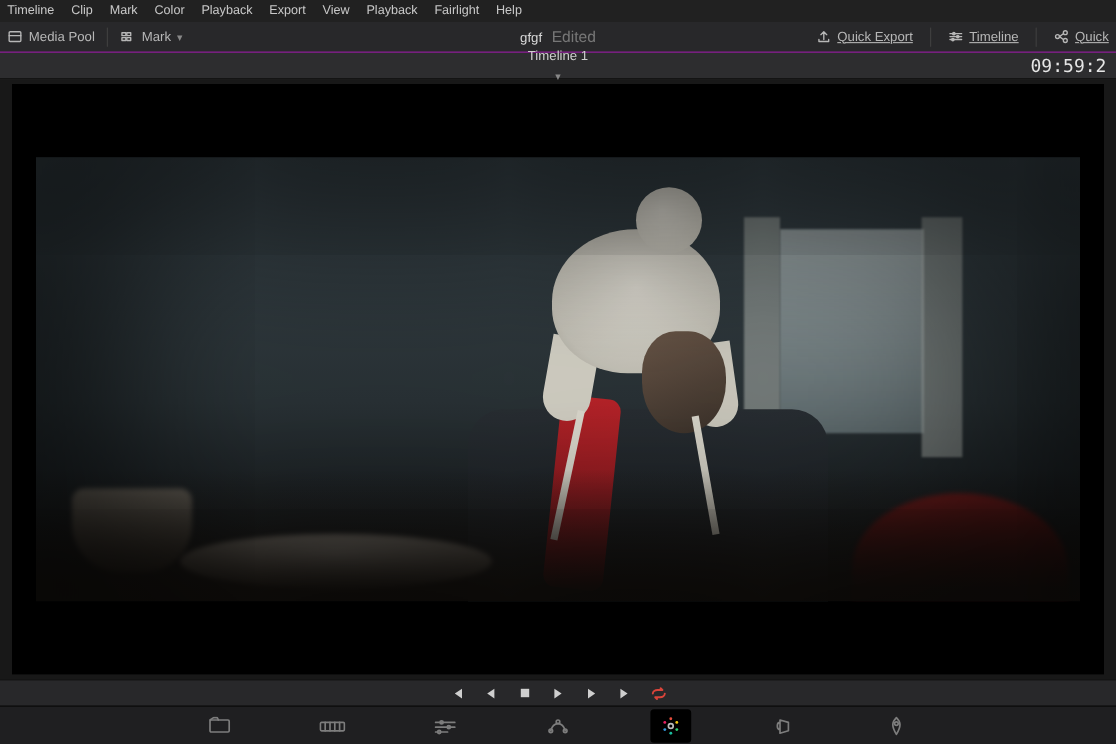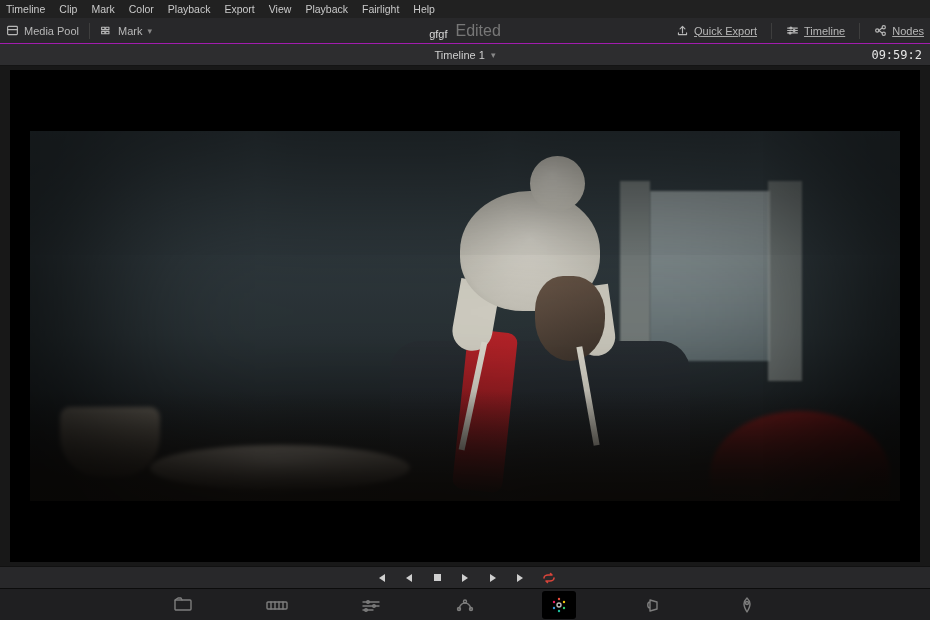--- a/index.html
+++ b/index.html
@@ -8,29 +8,29 @@
   
   .menubar { height: 18px; display: flex; align-items: center; padding: 0 6px; background: #212121; gap: 14px; font-size: 10.5px; color: #c9c9c9; }
   .menubar span { cursor: default; }
 
   
   .topbar { height: 26px; background: #28282a; display: flex; align-items: center; justify-content: space-between; padding: 0 6px; border-bottom: 1px solid #a21caf; font-size: 11px; }
   .topbar-left { display: flex; align-items: center; gap: 10px; }
   .tb-item { display: flex; align-items: center; gap: 5px; color: #b7b7b7; }
   .topbar-center { position: absolute; left: 50%; transform: translateX(-50%); display: flex; align-items: flex-end; gap: 8px; }
   .proj-title { color: #d8d8d8; font-weight: 500; }
-  .proj-status { color: #777; font-size: 16px; }
+  .proj-status { color: #777; font-size: 13px; }
   .topbar-right { display: flex; align-items: center; gap: 14px; text-decoration: underline; }
   .vdiv { width: 1px; height: 16px; background: #3e3e3e; }
 
   
   .timeline-strip { height: 22px; background: #2d2d2f; display: flex; align-items: center; justify-content: center; position: relative; border-bottom: 1px solid #141414; }
-  .timeline-name { display: flex; align-items: center; gap: 6px; color: #cfcfcf; font-size: 11px; }
+  .timeline-name { display: flex; align-items: center; gap: 6px; color: #cfcfcf; font-size: 11px; flex-direction: column; }
   .chev { font-size: 9px; color: #888; }
-  .timecode { position: absolute; right: 8px; color: #e6e6e6; font-size: 12px; font-family: "Menlo", "Consolas", monospace; }
+  .timecode { position: absolute; right: 8px; color: #e6e6e6; font-size: 15px; font-family: "Menlo", "Consolas", monospace; }
 
   
   .viewer-wrap { height: 500px; background: #181818; display: flex; align-items: center; justify-content: center; }
   .viewer { width: 910px; height: 492px; background: #000; display: flex; align-items: center; justify-content: center; }
   .frame { width: 870px; height: 370px; position: relative; overflow: hidden; }
   
   .frame .bg { position: absolute; inset: 0; background:
       linear-gradient(180deg, #3a464c 0%, #2b3438 55%, #121416 100%); }
   .frame .window { position: absolute; right: 130px; top: 60px; width: 120px; height: 170px;
       background: linear-gradient(180deg, #aeb9ba 0%, #6d7b7e 100%); filter: blur(1px); opacity: .85; }
@@ -144,21 +144,21 @@
       <span>Timeline</span>
     </div>
     <div class="vdiv"></div>
     <div class="tb-item">
       <svg width="13" height="13" viewBox="0 0 16 16">
           <circle cx="4" cy="8" r="2"></circle>
           <circle cx="12" cy="4" r="2"></circle>
           <circle cx="12" cy="12" r="2"></circle>
           <path d="M6 8l4-3M6 8l4 3"></path>
         </svg>
-      <span>Nodes</span>
+      <span>Quick</span>
     </div>
   </div>
 </div>
 
 <div class="timeline-strip">
   <div class="timeline-name">
     <span>Timeline 1</span>
     <span class="chev">▾</span>
   </div>
   <div class="timecode">09:59:2</div>

